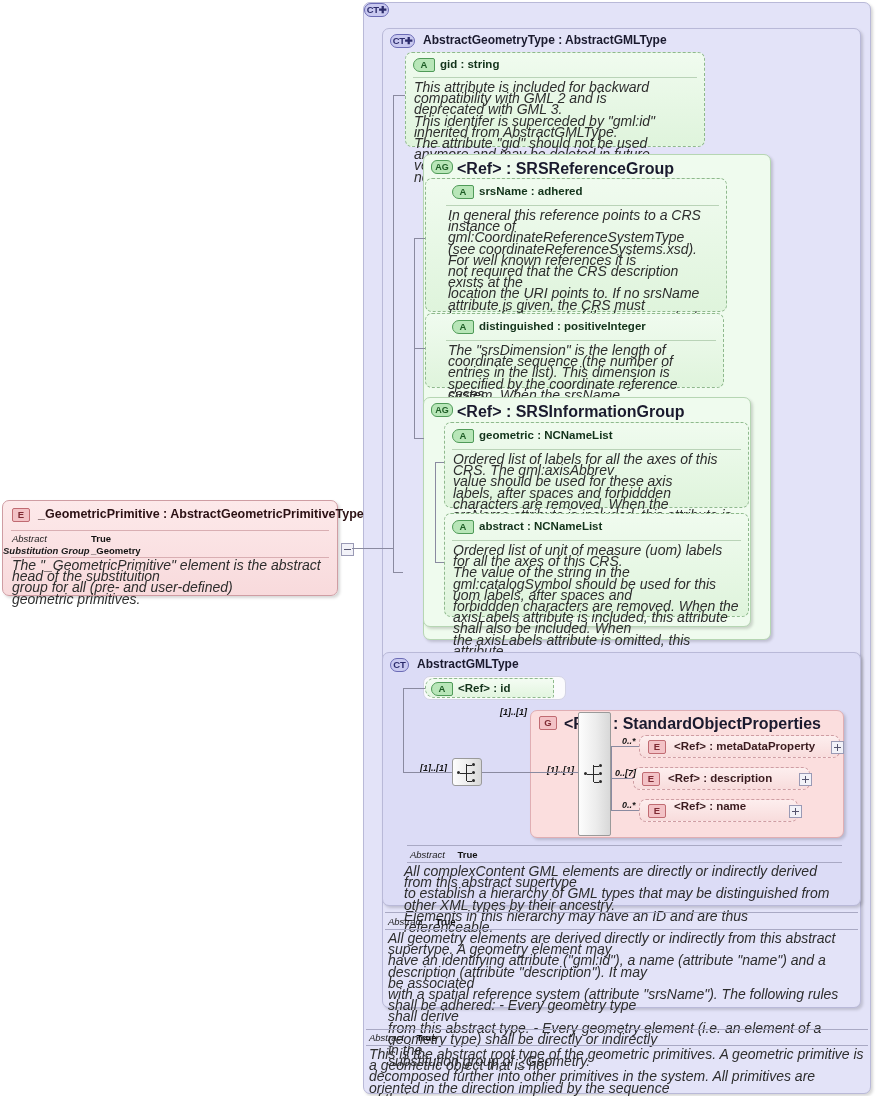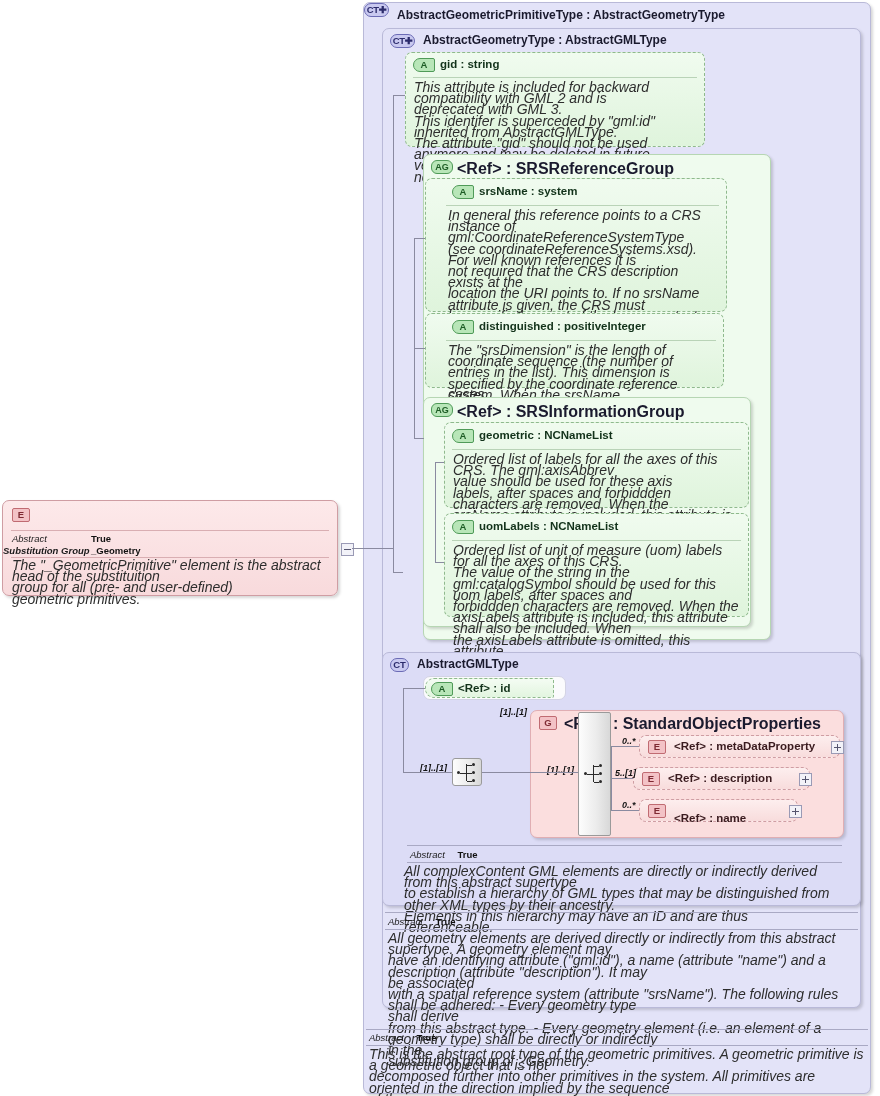--- a/index.html
+++ b/index.html
@@ -156,21 +156,20 @@
   .rootbox-title{
     position:absolute;left:8px;top:6px;font-size:12.5px;font-weight:bold;color:#2b1114;
     white-space:nowrap;
   }
 </style>
 </head>
 <body>
 
 <div class="abs panel-ct-outer rnd shadow" style="left:363px;top:2px;width:508px;height:1092px;">
   <span class="badge badge-ct">CT✚</span>
-  <span class="panel-title" style="left:33px;top:5px;">AbstractGeometricPrimitiveType : AbstractGeometryType</span>
 </div>
 
 <div class="abs panel-ct-inner rnd shadow" style="left:382px;top:28px;width:479px;height:980px;">
   <span class="badge badge-ct" style="position:absolute;left:7px;top:5px;">CT✚</span>
   <span class="panel-title" style="left:40px;top:4px;">AbstractGeometryType : AbstractGMLType</span>
 </div>
 
 <div class="abs card rnd" style="left:405px;top:52px;width:300px;height:95px;">
   <span class="badge badge-a" style="position:absolute;left:7px;top:5px;">A</span>
   <span class="card-head" style="left:34px;top:5px;">gid          : string</span>
@@ -183,21 +182,21 @@
 notice.</div>
 </div>
 
 <div class="abs panel-green-lite rnd shadow" style="left:423px;top:154px;width:348px;height:486px;">
   <span class="badge badge-ag" style="position:absolute;left:7px;top:5px;">AG</span>
   <span class="panel-title sm" style="left:33px;top:5px;">&lt;Ref&gt;       : SRSReferenceGroup</span>
 </div>
 
 <div class="abs card rnd" style="left:425px;top:178px;width:302px;height:134px;">
   <span class="badge badge-a" style="position:absolute;left:26px;top:6px;">A</span>
-  <span class="card-head" style="left:53px;top:6px;">srsName : system</span>
+  <span class="card-head" style="left:53px;top:6px;">srsName : adhered</span>
   <div class="card-sep" style="left:20px;right:7px;top:26px;"></div>
   <div class="card-doc" style="left:22px;top:31px;">In general this reference points to a CRS instance of
 gml:CoordinateReferenceSystemType
 (see coordinateReferenceSystems.xsd). For well known references it is
 not required that the CRS description exists at the
 location the URI points to. If no srsName attribute is given, the CRS must
 be specified as part of the larger context this
 geometry element is part of, e.g. a geometric element like point, curve,
 etc. It is expected that this attribute will be specified
 at the direct position level only in rare cases.</div>
@@ -224,21 +223,21 @@
   <div class="card-sep" style="top:26px;"></div>
   <div class="card-doc" style="top:31px;">Ordered list of labels for all the axes of this CRS. The gml:axisAbbrev
 value should be used for these axis
 labels, after spaces and forbiddden characters are removed. When the
 srsName attribute is included, this attribute is optional.
 When the srsName attribute is omitted, this attribute shall also be omitted.</div>
 </div>
 
 <div class="abs card rnd" style="left:444px;top:513px;width:305px;height:104px;">
   <span class="badge badge-a" style="position:absolute;left:7px;top:6px;">A</span>
-  <span class="card-head" style="left:34px;top:6px;">uomLabels : NCNameList</span>
+  <span class="card-head" style="left:34px;top:6px;">abstract : NCNameList</span>
   <div class="card-sep" style="top:26px;"></div>
   <div class="card-doc" style="top:31px;">Ordered list of unit of measure (uom) labels for all the axes of this CRS.
 The value of the string in the
 gml:catalogSymbol should be used for this uom labels, after spaces and
 forbiddden characters are removed. When the
 axisLabels attribute is included, this attribute shall also be included. When
 the axisLabels attribute is omitted, this attribute
 shall also be omitted.</div>
 </div>
 
@@ -275,21 +274,21 @@
 </div>
 
 <div class="abs elemrow rnd" style="left:633px;top:767px;width:177px;height:23px;">
   <span class="badge badge-e" style="position:absolute;left:8px;top:4px;">E</span>
   <span class="elemrow-label" style="left:34px;top:4px;">&lt;Ref&gt;       : description</span>
   <div class="plusbox" style="right:-3px;top:5px;"></div>
 </div>
 
 <div class="abs elemrow rnd" style="left:639px;top:799px;width:159px;height:23px;">
   <span class="badge badge-e" style="position:absolute;left:8px;top:4px;">E</span>
-  <span class="elemrow-label" style="left:34px;top:12px;">&lt;Ref&gt;       : name</span>
+  <span class="elemrow-label" style="left:34px;top:0;">&lt;Ref&gt;       : name</span>
   <div class="plusbox" style="right:-5px;top:5px;"></div>
 </div>
 
 <div class="abs seqicon rnd" style="left:452px;top:758px;width:30px;height:28px;border-radius:3px;">
   <span class="dot" style="left:4px;top:12px;"></span>
   <span class="wire" style="left:7px;top:13.5px;width:6px;height:1px;"></span>
   <span class="wire" style="left:13px;top:5px;width:1px;height:17px;"></span>
   <span class="wire" style="left:14px;top:5.5px;width:5px;height:1px;"></span>
   <span class="wire" style="left:14px;top:13.5px;width:5px;height:1px;"></span>
   <span class="wire" style="left:14px;top:21.5px;width:5px;height:1px;"></span>
@@ -308,21 +307,21 @@
   <span class="abs" style="left:14px;top:21.5px;width:5px;height:1px;background:#2a2a2a;"></span>
   <span class="abs" style="left:19px;top:4px;width:3px;height:3px;border-radius:50%;background:#2a2a2a;"></span>
   <span class="abs" style="left:19px;top:12px;width:3px;height:3px;border-radius:50%;background:#2a2a2a;"></span>
   <span class="abs" style="left:19px;top:20px;width:3px;height:3px;border-radius:50%;background:#2a2a2a;"></span>
 </div>
 
 <span class="card-occ" style="left:500px;top:707px;">[1]..[1]</span>
 <span class="card-occ" style="left:420px;top:763px;">[1]..[1]</span>
 <span class="card-occ" style="left:547px;top:765px;">[1]..[1]</span>
 <span class="card-occ" style="left:622px;top:736px;">0..*</span>
-<span class="card-occ" style="left:615px;top:768px;">5..[1]</span>
+<span class="card-occ" style="left:615px;top:768px;">0..[7]</span>
 <span class="card-occ" style="left:622px;top:800px;">0..*</span>
 
 <div class="ln lnv" style="left:403px;top:688px;height:84px;"></div>
 <div class="ln lnh" style="left:403px;top:688px;width:22px;"></div>
 <div class="ln lnh" style="left:403px;top:772px;width:49px;"></div>
 
 <div class="ln lnh" style="left:482px;top:772px;width:96px;"></div>
 
 <div class="ln lnh" style="left:611px;top:746px;width:28px;"></div>
 <div class="ln lnh" style="left:611px;top:778px;width:22px;"></div>
@@ -361,20 +360,21 @@
   <span class="v" style="margin-left:10px;">True</span>
 </div>
 <div class="hr" style="left:366px;top:1045px;width:502px;"></div>
 <div class="card-doc" style="left:369px;width:498px;top:1049px;">This is the abstract root type of the geometric primitives. A geometric primitive is a geometric object that is not
 decomposed further into other primitives in the system. All primitives are oriented in the direction implied by the sequence
 of their
 coordinate tuples.</div>
 
 <div class="abs rootbox rnd shadow" style="left:2px;top:500px;width:336px;height:96px;">
   <span class="badge badge-e" style="position:absolute;left:9px;top:7px;">E</span>
+  <span class="rootbox-title" style="left:35px;top:6px;">_GeometricPrimitive : AbstractGeometricPrimitiveType</span>
 
   <div class="hr-p" style="left:8px;right:8px;top:29px;"></div>
 
   <div class="proprow" style="left:9px;top:32px;">
     <span class="k">Abstract</span>
   </div>
   <div class="proprow" style="left:88px;top:32px;">
     <span class="v">True</span>
   </div>
   <div class="proprow" style="left:0;top:44px;font-weight:bold;">

